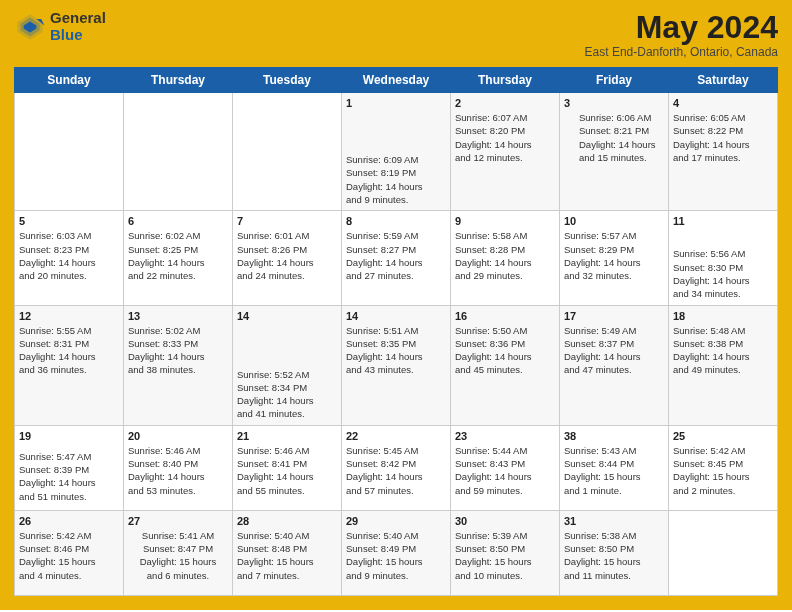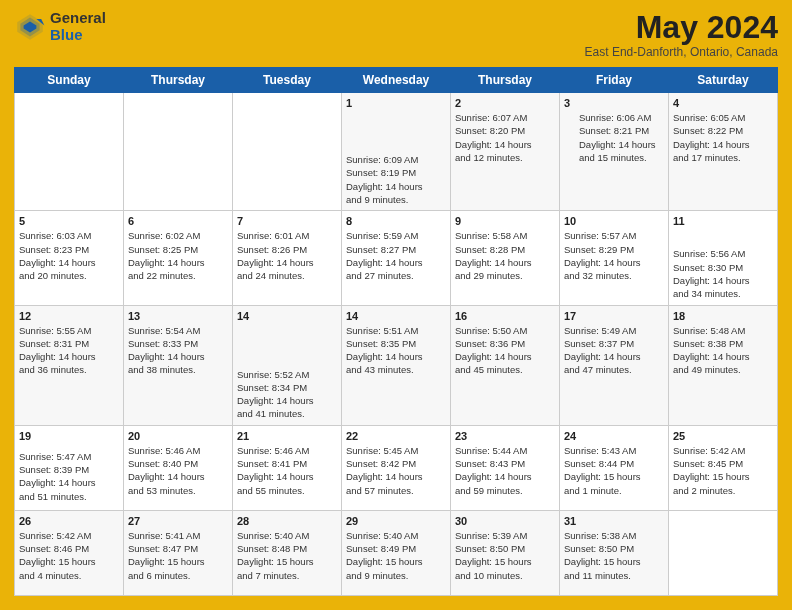--- a/index.html
+++ b/index.html
@@ -227,21 +227,21 @@
         <tr>
           <td>
             <div class="day-num">12</div>
             <div class="cell-text" style="white-space: pre-line;">Sunrise: 5:55 AM
 Sunset: 8:31 PM
 Daylight: 14 hours
 and 36 minutes.</div>
           </td>
           <td>
             <div class="day-num">13</div>
-            <div class="cell-text" style="white-space: pre-line;">Sunrise: 5:54 AM
+            <div class="cell-text" style="white-space: pre-line;">Sunrise: 5:02 AM
 Sunset: 8:33 PM
 Daylight: 14 hours
 and 38 minutes.</div>
           </td>
           <td>
             <div class="day-num">14</div>
             <div class="cell-text" style="white-space: pre-line; margin-top: 46px;">Sunrise: 5:52 AM
 Sunset: 8:34 PM
 Daylight: 14 hours
 and 41 minutes.</div>
@@ -305,21 +305,21 @@
 and 57 minutes.</div>
           </td>
           <td>
             <div class="day-num">23</div>
             <div class="cell-text" style="white-space: pre-line;">Sunrise: 5:44 AM
 Sunset: 8:43 PM
 Daylight: 14 hours
 and 59 minutes.</div>
           </td>
           <td>
-            <div class="day-num">24</div>
+            <div class="day-num">38</div>
             <div class="cell-text" style="white-space: pre-line;">Sunrise: 5:43 AM
 Sunset: 8:44 PM
 Daylight: 15 hours
 and 1 minute.</div>
           </td>
           <td>
             <div class="day-num">25</div>
             <div class="cell-text" style="white-space: pre-line;">Sunrise: 5:42 AM
 Sunset: 8:45 PM
 Daylight: 15 hours
@@ -329,21 +329,21 @@
         <tr>
           <td>
             <div class="day-num">26</div>
             <div class="cell-text" style="white-space: pre-line;">Sunrise: 5:42 AM
 Sunset: 8:46 PM
 Daylight: 15 hours
 and 4 minutes.</div>
           </td>
           <td>
             <div class="day-num">27</div>
-            <div class="cell-text" style="white-space: pre-line;">Sunrise: 5:41 AM
+            <div class="cell-text" style="white-space: pre-line; text-align: center;">Sunrise: 5:41 AM
 Sunset: 8:47 PM
 Daylight: 15 hours
 and 6 minutes.</div>
           </td>
           <td>
             <div class="day-num">28</div>
             <div class="cell-text" style="white-space: pre-line;">Sunrise: 5:40 AM
 Sunset: 8:48 PM
 Daylight: 15 hours
 and 7 minutes.</div>

